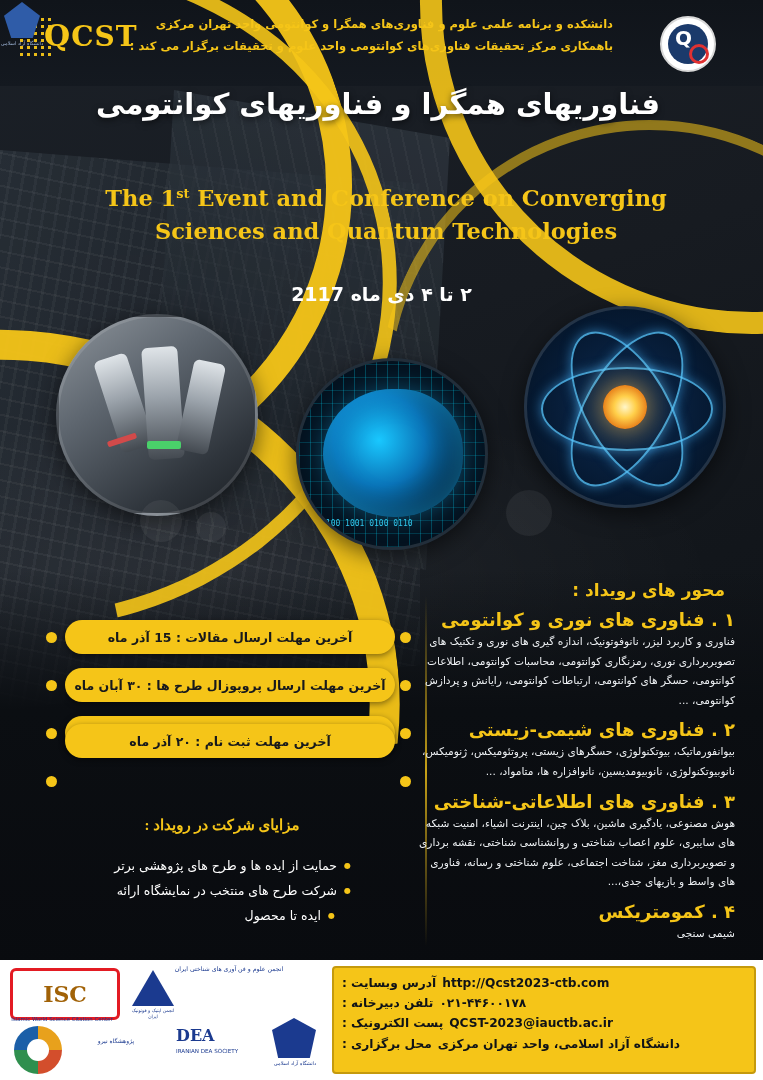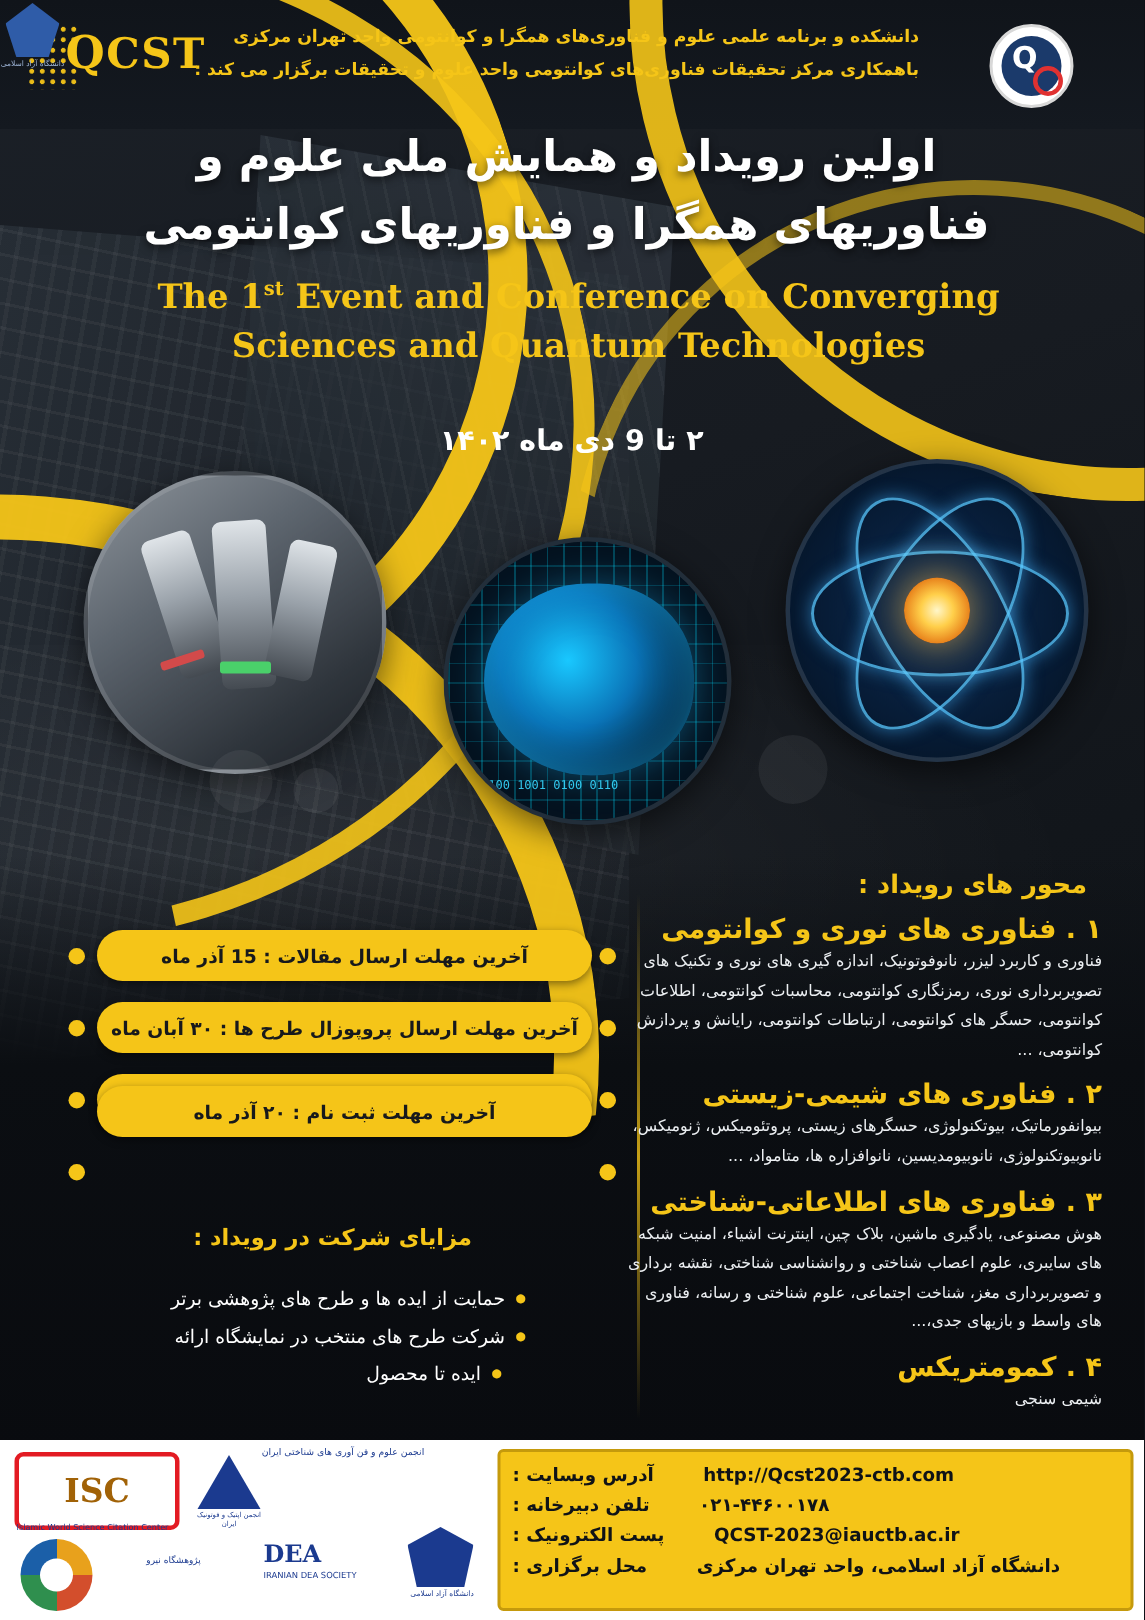--- a/index.html
+++ b/index.html
@@ -143,21 +143,21 @@
      background:#f5c518;color:#17191c;display:flex;align-items:center;justify-content:center;
      font-size:12.5px;font-weight:bold;box-shadow:0 2px 6px rgba(0,0,0,.45);}
   .pill-dot{position:absolute;width:11px;height:11px;border-radius:50%;background:#f5c518;}
   .p1{top:620px;} .p2{top:668px;} .p3{top:716px;} .p4{top:724px;}
   .d-r1{right:352px;top:632px;} .d-l1{right:706px;top:632px;}
   .d-r2{right:352px;top:680px;} .d-l2{right:706px;top:680px;}
   .d-r3{right:352px;top:728px;} .d-l3{right:706px;top:728px;}
   .d-r4{right:352px;top:776px;} .d-l4{right:706px;top:776px;}
 
   .benefits-title{position:absolute;right:376px;top:816px;width:330px;text-align:center;
-     color:#f5c518;font-size:15px;font-weight:bold;}
+     color:#f5c518;font-size:15px;font-weight:bold;font-family:Liberation Serif, serif;}
   .benefits{position:absolute;right:372px;top:840px;width:336px;text-align:right;
      color:#ffffff;font-size:12.5px;line-height:2.0;}
   .benefits li{list-style:none;}
   .benefits li::before{content:"\25CF";color:#f5c518;font-size:8px;margin-left:7px;vertical-align:middle;}
   .benefits .cont{padding-right:16px;}
 
   
   .footer{position:absolute;left:0;bottom:0;width:763px;height:120px;background:#ffffff;}
   .foot-left{position:absolute;left:0;top:0;width:330px;height:120px;}
   .isc{position:absolute;left:10px;top:8px;width:104px;height:46px;border:3px solid #e31b23;
@@ -178,21 +178,21 @@
   .dea .sub{position:absolute;left:0;top:26px;color:#1b3a8f;font-size:5.6px;}
   .uni-logo{position:absolute;left:266px;top:58px;width:58px;height:58px;}
   .uni-logo .shape{position:absolute;left:6px;top:0;width:44px;height:40px;background:#1b3a8f;
      clip-path:polygon(50% 0,100% 30%,86% 100%,14% 100%,0 30%);}
   .uni-logo .cap{position:absolute;left:0;top:42px;width:58px;text-align:center;color:#1b3a8f;font-size:5px;}
   .anj{position:absolute;left:164px;top:4px;width:130px;text-align:center;color:#1b3a8f;font-size:6.2px;line-height:1.6;}
 
   .contact{position:absolute;left:332px;top:6px;width:424px;height:108px;
      background:#f5c518;border:2px solid #c59a0c;border-radius:4px;padding:4px 8px;box-sizing:border-box;}
   .contact .row{display:flex;align-items:center;justify-content:flex-start;flex-direction:row-reverse;
-     color:#101317;font-size:12.2px;font-weight:bold;line-height:1.55;margin:1.5px 0;gap:27px;}
+     color:#101317;font-size:12.2px;font-weight:bold;line-height:1.55;margin:1.5px 0;}
   .contact .lbl{white-space:nowrap;}
   .contact .val{margin-left:6px;margin-right:4px;direction:ltr;font-family:"DejaVu Sans","Liberation Sans",sans-serif;}
   .contact .row.rtlrow{direction:rtl;}
   .glyph{position:absolute;left:336px;top:22px;width:26px;height:34px;background:#1d3f84;
      clip-path:polygon(0 0,100% 0,100% 100%,0 100%);opacity:.9;}
   .glyph::after{content:"";position:absolute;left:4px;top:5px;width:18px;height:24px;
      background:repeating-linear-gradient(0deg,#f5c518 0 3px,transparent 3px 6px);}
 </style>
 </head>
 <body>
@@ -228,32 +228,31 @@
     <div class="inner"></div>
     <div class="q">Q</div>
     <div class="mag"></div>
   </div>
   <div class="badge-b">
     <div class="mark"></div>
     <div class="t">دانشگاه آزاد اسلامی</div>
   </div>
 
   <div class="fa-title">
-    <div>اولین رویداد و همایش ملی علوم و</div>
     <div>فناوریهای همگرا و فناوریهای کوانتومی</div>
   </div>
 
   <div class="en-title" dir="ltr">
     <div>
       <span>The 1</span><sup>st</sup>&nbsp;<span>Event and Conference on Converging</span>
     </div>
     <div>Sciences and Quantum Technologies</div>
   </div>
 
-  <div class="date-line">۲ تا 9 دی ماه ۱۴۰۲</div>
+  <div class="date-line">۲ تا ۴ دی ماه 2117</div>
 
   <div class="circ circ-micro">
     <div class="micro-lens m1"></div>
     <div class="micro-lens m2"></div>
     <div class="micro-lens m3"></div>
     <div class="m-green"></div>
     <div class="m-red"></div>
   </div>
 
   <div class="circ circ-brain">

